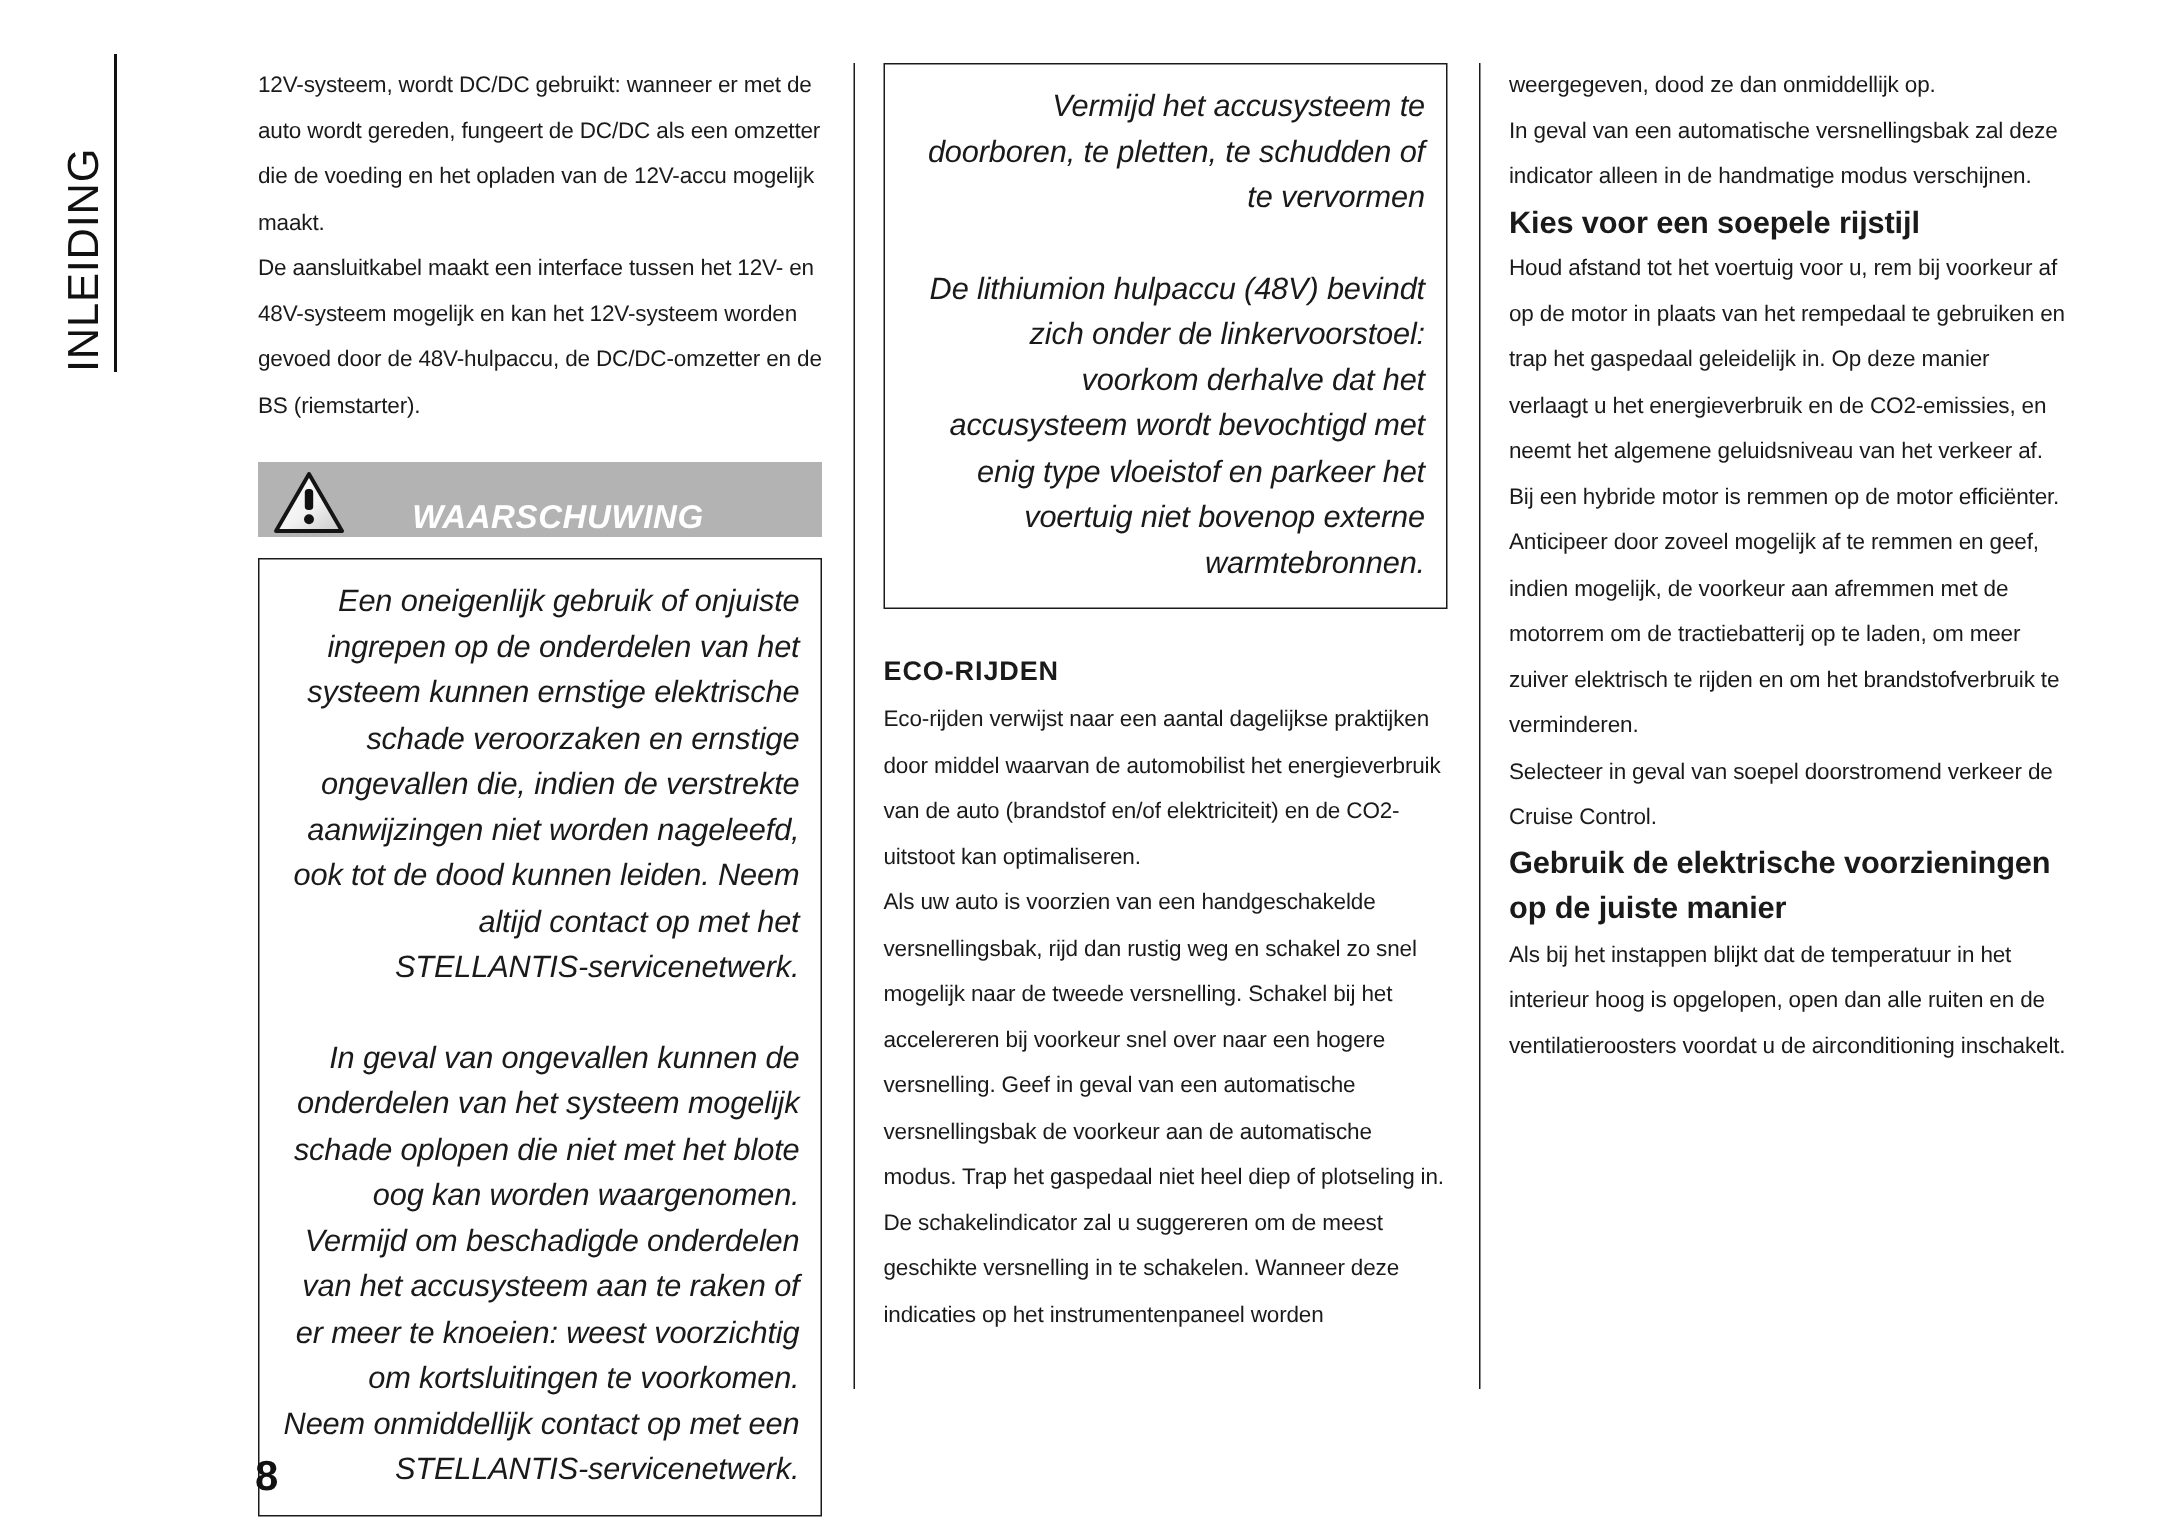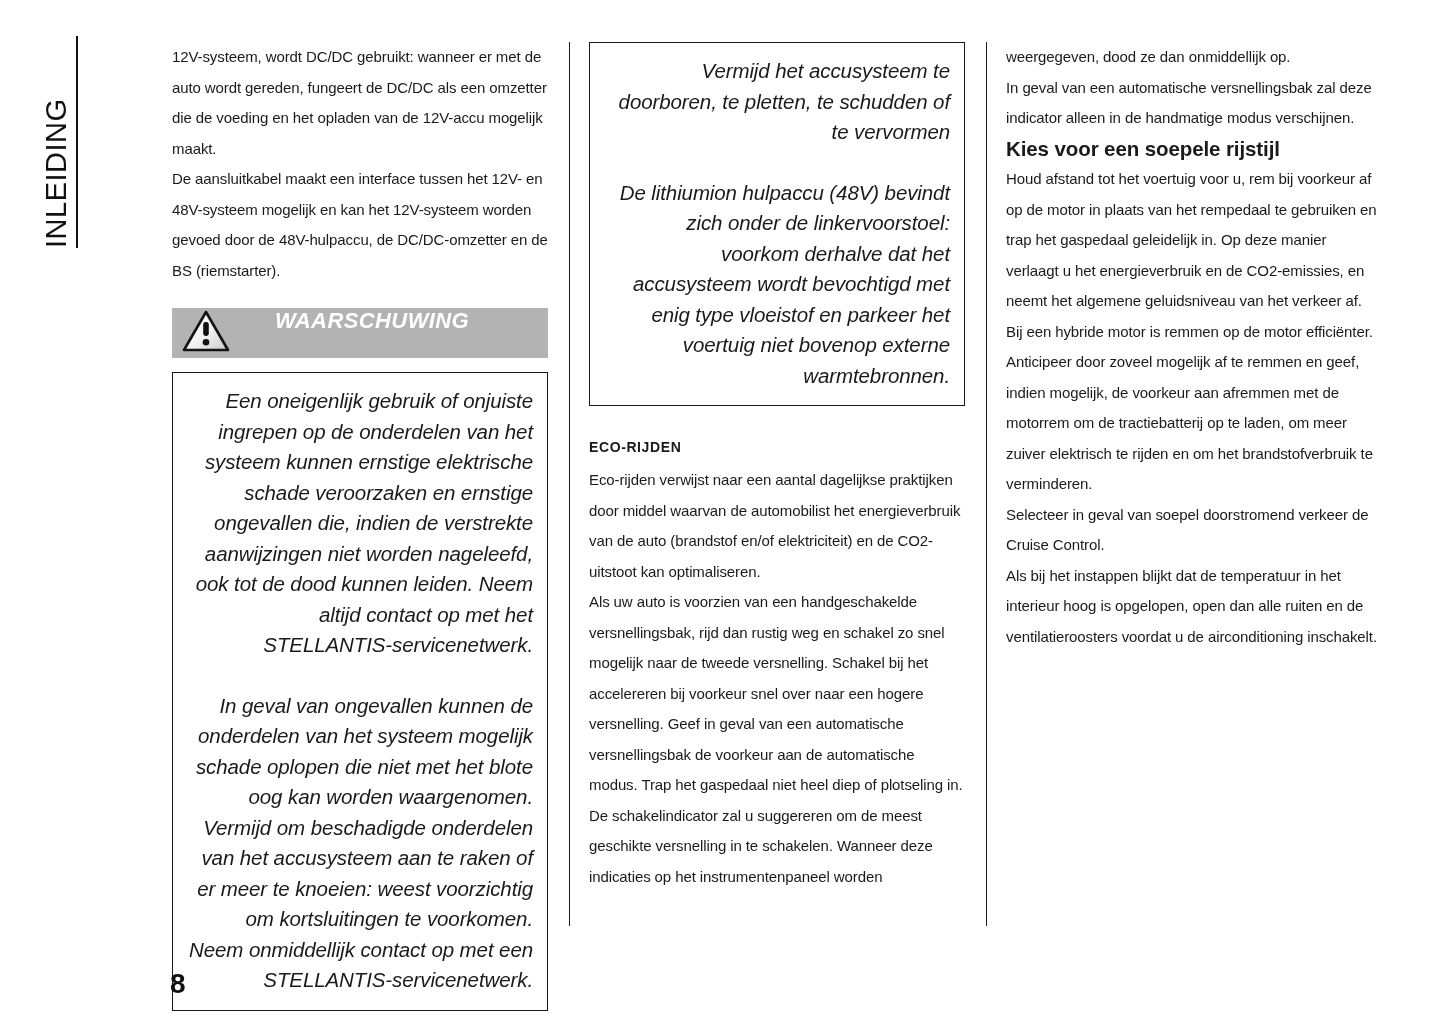--- a/index.html
+++ b/index.html
@@ -78,41 +78,41 @@
     margin: 0;
     font-size: 20.5px;
     line-height: 30.5px;
     letter-spacing: -0.1px;
   }
   .body-text {
     font-size: 15px;
     line-height: 30.5px;
   }
   .sec-head {
-    font-size: 14px;
+    font-size: 18px;
     font-weight: bold;
     letter-spacing: 0.6px;
     line-height: 30px;
     margin: 0 0 3px 0;
   }
   .sub-head {
     font-size: 20.5px;
     font-weight: bold;
     line-height: 30.5px;
     margin: 0;
   }
 
   
   .warn-bar {
     position: relative;
     background: #b3b3b3;
     height: 50px;
     margin-top: 22px;
     display: flex;
-    align-items: flex-start;
+    align-items: flex-end;
     gap: 18px;
   }
   .warn-icon {
     width: 52px;
     height: 46px;
     margin-left: 8px;
     flex: none;
     display: block;
   }
   .warn-title {
@@ -207,20 +207,21 @@
 
     <div class="col-gutter"></div>
 
     <div class="col">
       <p class="body-text">weergegeven, dood ze dan onmiddellijk op.</p>
       <p class="body-text">In geval van een automatische versnellingsbak zal deze indicator alleen in de handmatige modus verschijnen.</p>
       <p class="sub-head">Kies voor een soepele rijstijl</p>
       <p class="body-text">Houd afstand tot het voertuig voor u, rem bij voorkeur af op de motor in plaats van het rempedaal te gebruiken en trap het gaspedaal geleidelijk in. Op deze manier verlaagt u het energieverbruik en de CO2-emissies, en neemt het algemene geluidsniveau van het verkeer af.</p>
       <p class="body-text">Bij een hybride motor is remmen op de motor efficiënter. Anticipeer door zoveel mogelijk af te remmen en geef, indien mogelijk, de voorkeur aan afremmen met de motorrem om de tractiebatterij op te laden, om meer zuiver elektrisch te rijden en om het brandstofverbruik te verminderen.</p>
       <p class="body-text">Selecteer in geval van soepel doorstromend verkeer de Cruise Control.</p>
+      <p class="sub-head">Gebruik de elektrische voorzieningen op de juiste manier</p>
       <p class="body-text">Als bij het instappen blijkt dat de temperatuur in het interieur hoog is opgelopen, open dan alle ruiten en de ventilatieroosters voordat u de airconditioning inschakelt.</p>
     </div>
 
   </div>
 
   <div class="page-num">8</div>
 
 </div>
 
 </body></html>

